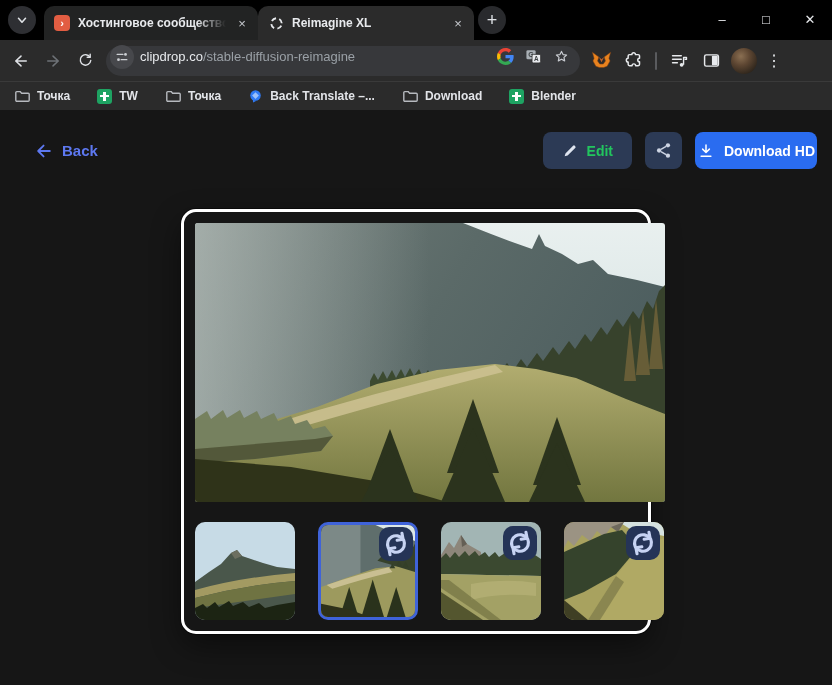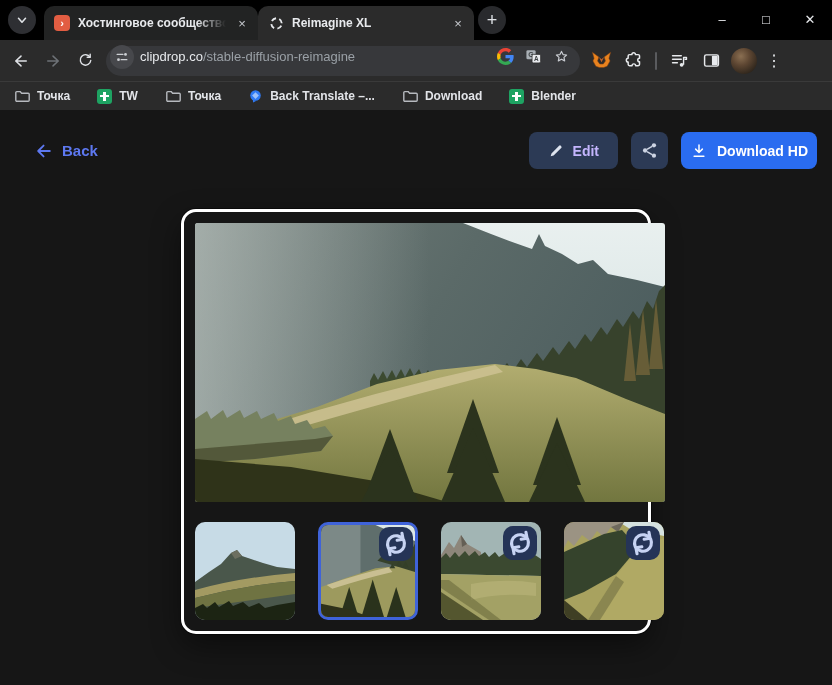--- a/index.html
+++ b/index.html
@@ -39,24 +39,24 @@
   .bm { display:flex; align-items:center; gap:7px; }
   .bm-label { font-size:12px; font-weight:700; color:#e2e4e8; white-space:nowrap; }
   .bm-green { width:15px; height:15px; border-radius:3px; background:#1ea362; position:relative; flex:none; }
   .bm-green:before { content:""; position:absolute; left:3px; top:6.2px; width:9px; height:2.6px; background:#fff; }
   .bm-green:after  { content:""; position:absolute; left:6.2px; top:3px; width:2.6px; height:9px; background:#fff; }
   
   .page { height:575px; background:#161616; position:relative; }
   .page-header { display:flex; align-items:center; padding:22px 15px 0 34px; gap:13px; }
   .back-link { display:flex; align-items:center; gap:8px; color:#5d78f0; font-size:15px; font-weight:700; }
   .spacer { flex:1; }
-  .btn { height:37px; border-radius:8px; display:flex; align-items:center; justify-content:center; gap:9px; font-size:14px; font-weight:700; color:#c4b5fd; }
+  .btn { height:37px; border-radius:8px; display:flex; align-items:center; justify-content:center; gap:9px; font-size:14px; font-weight:700; color:#22c55e; }
   .btn-dark { background:#2c3a55; padding:0 19px; }
   .btn-square { width:37px; background:#2c3a55; }
-  .btn-primary { background:#2a6cf0; color:#fff; padding:0 9px; }
+  .btn-primary { background:#2a6cf0; color:#fff; padding:0 2px; }
   .card { width:470px; margin:40px auto 0; border:3px solid #fff; border-radius:15px; padding:11px;
     box-shadow:0 0 0 1px rgba(0,0,0,.5), 0 12px 30px rgba(0,0,0,.45); background:#161616; }
   .main-image { width:470px; height:279px; border-radius:3px; overflow:hidden; }
   .main-image svg { display:block; }
   .thumbs { display:flex; gap:23px; margin-top:20px; }
   .thumb { position:relative; width:100px; height:98px; border-radius:10px; overflow:hidden; flex:none; background:#222; }
   .thumb.selected { border:3px solid #3f63d9; }
   .thumb svg { position:absolute; inset:0; width:100%; height:100%; }
   .refresh-btn { position:absolute; top:4px; right:4px; width:34px; height:34px; border-radius:10px;
     background:#253457; display:flex; align-items:center; justify-content:center; }

